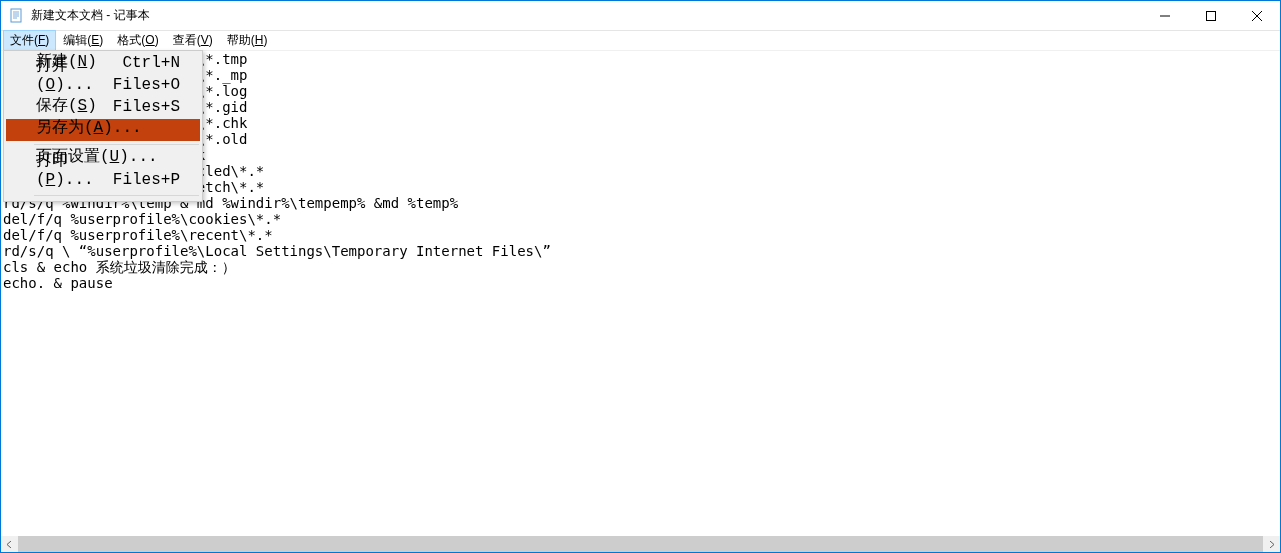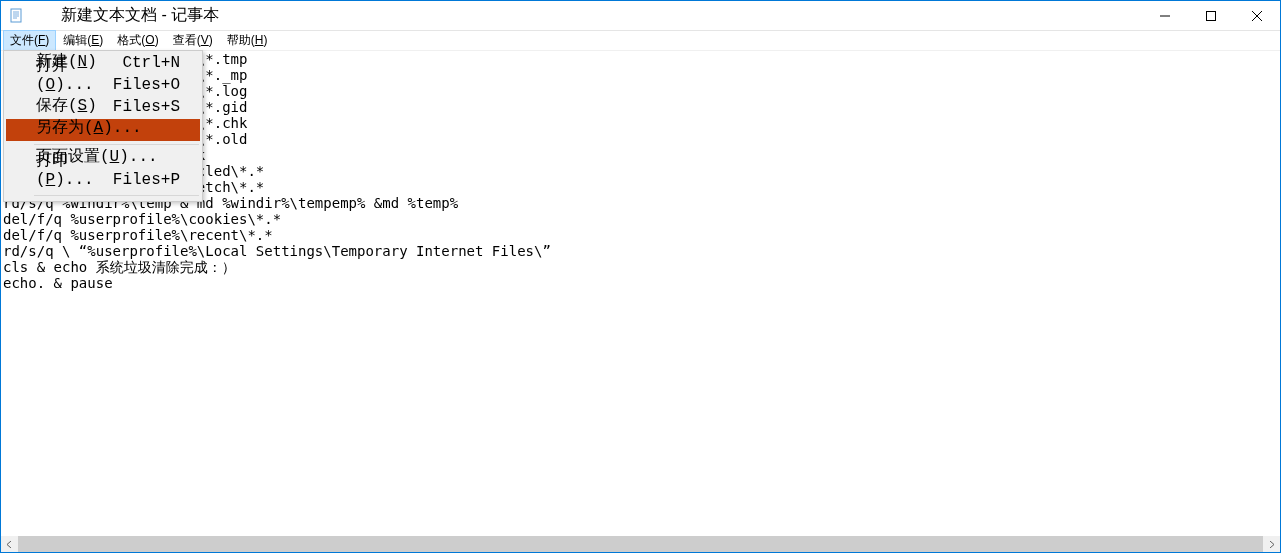--- a/index.html
+++ b/index.html
@@ -22,23 +22,22 @@
     .titlebar-icon {
       width: 16px;
       height: 16px;
       margin: 0 6px 0 8px;
       display: flex;
       align-items: center;
       justify-content: center;
     }
     .titlebar-title {
       flex: 1;
-      font-size: 16px;
+      font-size: 12px;
       color: #000;
-      margin-left: 30px;
     }
     .window-controls {
       display: flex;
       height: 100%;
     }
     .window-btn {
       width: 46px;
       height: 100%;
       display: flex;
       align-items: center;

